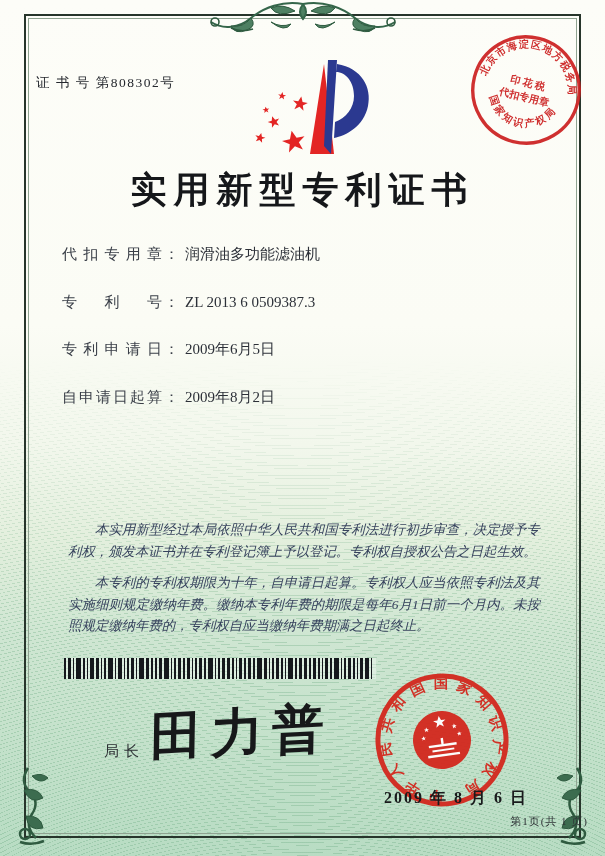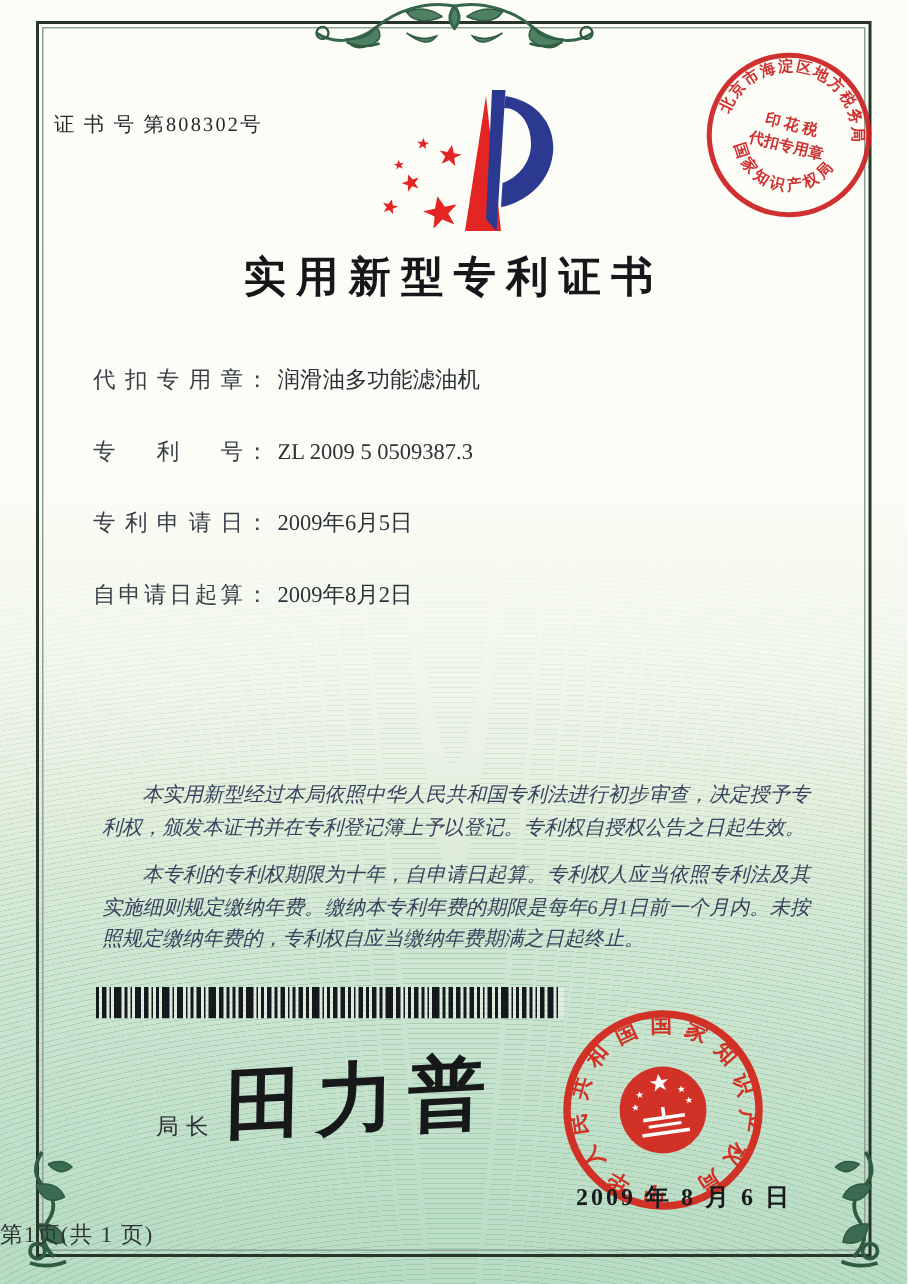--- a/index.html
+++ b/index.html
@@ -13,38 +13,38 @@
     -webkit-mask-image:linear-gradient(180deg,rgba(0,0,0,0) 0%,#000 55%);
     mask-image:linear-gradient(180deg,rgba(0,0,0,0) 0%,#000 55%);}
   .frame{position:absolute;left:24px;top:14px;right:24px;bottom:18px;border:2px solid #27352b;}
   .frame-inner{position:absolute;inset:2px;border:1px solid #8fa391;}
   .ornament-top{position:absolute;top:-2px;left:50%;transform:translateX(-50%);z-index:3;}
   .ornament-bl{position:absolute;left:12px;bottom:10px;z-index:3;}
   .ornament-br{position:absolute;right:12px;bottom:10px;z-index:3;transform:scaleX(-1);}
   .cert-no{position:absolute;left:36px;top:74px;font-size:13.5px;letter-spacing:1.5px;color:#25282e;}
   .logo{position:absolute;left:238px;top:50px;width:136px;height:110px;}
   .tax-stamp{position:absolute;left:468px;top:32px;width:116px;height:116px;opacity:.93;}
-  .title{position:absolute;left:0;right:0;top:166px;margin:0;text-align:center;font-size:28px;font-weight:700;
+  .title{position:absolute;left:0;right:0;top:166px;margin:0;text-align:center;font-size:36px;font-weight:700;
     letter-spacing:7px;color:#15171a;}
   .fields{position:absolute;left:62px;top:246px;width:478px;font-size:15px;color:#3a3f48;}
   .field-row{margin-bottom:30.5px;line-height:17px;white-space:nowrap;}
   .field-label{display:inline-block;width:100px;text-align:justify;text-align-last:justify;vertical-align:top;}
   .field-colon{margin:0 6px 0 2px;}
   .field-value{color:#2c3038;}
   .body-text{position:absolute;left:58px;top:509px;width:492px;font-size:13.4px;line-height:21.6px;
     color:#36425d;text-align:justify;font-style:italic;}
   .body-text p{margin:10px;text-indent:2em;}
   .barcode{position:absolute;left:64px;top:658px;width:312px;height:21px;font-size:0;overflow:hidden;background:rgba(255,255,255,.35);}
   .barcode span{display:inline-block;height:100%;background:#15181c;margin-right:2px;}
   .director{position:absolute;left:104px;top:742px;font-size:15px;letter-spacing:5px;color:#2c2f34;z-index:4;}
   .signature{position:absolute;left:150px;top:698px;font-size:52px;font-weight:700;letter-spacing:9px;color:#17181a;
     font-family:"DejaVu Sans","Liberation Sans",sans-serif;transform:rotate(-3deg) skewX(-4deg);z-index:4;}
   .office-seal{position:absolute;left:372px;top:670px;width:140px;height:140px;z-index:3;opacity:.95;}
   .issue-date{position:absolute;left:384px;top:788px;font-size:16px;font-weight:700;letter-spacing:2px;color:#191a1c;z-index:5;}
-  .footer{position:absolute;left:0;right:17px;top:814px;text-align:left;font-size:15px;letter-spacing:1px;color:#2e3336;z-index:4;}
+  .footer{position:absolute;left:0;right:17px;top:814px;text-align:right;font-size:11px;letter-spacing:1px;color:#2e3336;z-index:4;}
   .seal-ring-text{font-size:14.5px;font-weight:700;letter-spacing:1px;}
   .stamp-text{font-size:10.5px;font-weight:700;}
 </style>
 </head>
 <body>
 
 <div class="page">
 
   <div class="bg-grad"></div>
   <div class="bg-waves"></div>
@@ -136,21 +136,21 @@
     </g>
   </svg>
 
   <h1 class="title">实用新型专利证书</h1>
 
   <div class="fields">
     <div class="field-row">
       <span class="field-label">代扣专用章</span><span class="field-colon">：</span><span class="field-value">润滑油多功能滤油机</span>
     </div>
     <div class="field-row">
-      <span class="field-label">专利号</span><span class="field-colon">：</span><span class="field-value">ZL 2009 5 0509387.3</span>
+      <span class="field-label">专利号</span><span class="field-colon">：</span><span class="field-value">ZL 2013 6 0509387.3</span>
     </div>
     <div class="field-row">
       <span class="field-label">专利申请日</span><span class="field-colon">：</span><span class="field-value">2009年6月5日</span>
     </div>
     <div class="field-row">
       <span class="field-label">自申请日起算</span><span class="field-colon">：</span><span class="field-value">2009年8月2日</span>
     </div>
   </div>
 
   <div class="body-text">

